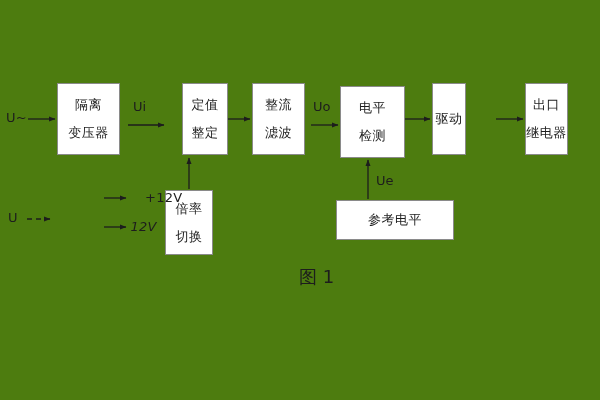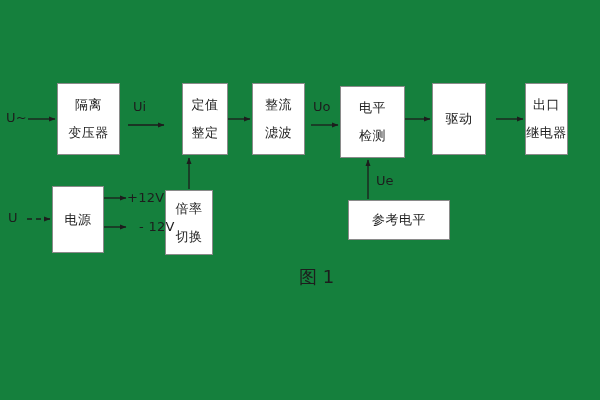--- a/index.html
+++ b/index.html
@@ -5,21 +5,21 @@
 <style>
   html, body {
     margin: 0;
     padding: 0;
     background: #ffffff;
   }
   #canvas {
     position: relative;
     width: 600px;
     height: 400px;
-    background: #15803d;
+    background: #4d7c0f;
     font-family: "DejaVu Sans", "Liberation Sans", sans-serif;
     overflow: hidden;
   }
   
   .block {
     position: absolute;
     box-sizing: border-box;
     border: 1px solid #8a8a8a;
     background: #ffffff;
     display: flex;
@@ -121,51 +121,48 @@
   <div class="block" style="left:252px; top:83px; width:53px; height:72px;font-family:Liberation Serif, serif;">
     <span class="ln">整流</span>
     <span class="ln">滤波</span>
   </div>
 
   <div class="block" style="left:340px; top:86px; width:65px; height:72px;">
     <span class="ln">电平</span>
     <span class="ln">检测</span>
   </div>
 
-  <div class="block single" style="left:432px; top:83px; width:54px; height:72px;">
+  <div class="block single" style="left:432px; top:83px; width:34px; height:72px;">
     <span class="ln">驱动</span>
   </div>
 
   <div class="block" style="left:525px; top:83px; width:43px; height:72px;">
     <span class="ln">出口</span>
     <span class="ln">继电器</span>
   </div>
 
-  <div class="block single" style="left:52px; top:186px; width:52px; height:67px;">
-    <span class="ln">电源</span>
-  </div>
 
   <div class="block" style="left:165px; top:190px; width:48px; height:65px;">
     <span class="ln">倍率</span>
     <span class="ln">切换</span>
   </div>
 
-  <div class="block single" style="left:348px; top:200px; width:102px; height:40px;">
+  <div class="block single" style="left:336px; top:200px; width:118px; height:40px;">
     <span class="ln">参考电平</span>
   </div>
 
   <div class="lbl port" style="left:6px; top:111px;">U~</div>
 
   <div class="lbl port" style="left:8px; top:211px;">U</div>
 
   <div class="lbl sig" style="left:133px; top:100px;">Ui</div>
 
   <div class="lbl sig" style="left:313px; top:100px;">Uo</div>
 
   <div class="lbl sig" style="left:376px; top:174px;">Ue</div>
 
-  <div class="lbl port" style="left:127px; top:191px;">+12V</div>
+  <div class="lbl port" style="left:145px; top:191px;">+12V</div>
 
-  <div class="lbl port" style="left:139px; top:220px;">- 12V</div>
+  <div class="lbl port" style="left:121px; top:220px;font-style:italic;">- 12V</div>
 
   <div class="caption" style="left:299px; top:265px;">图 1</div>
 
 </div>
 
 </body></html>

